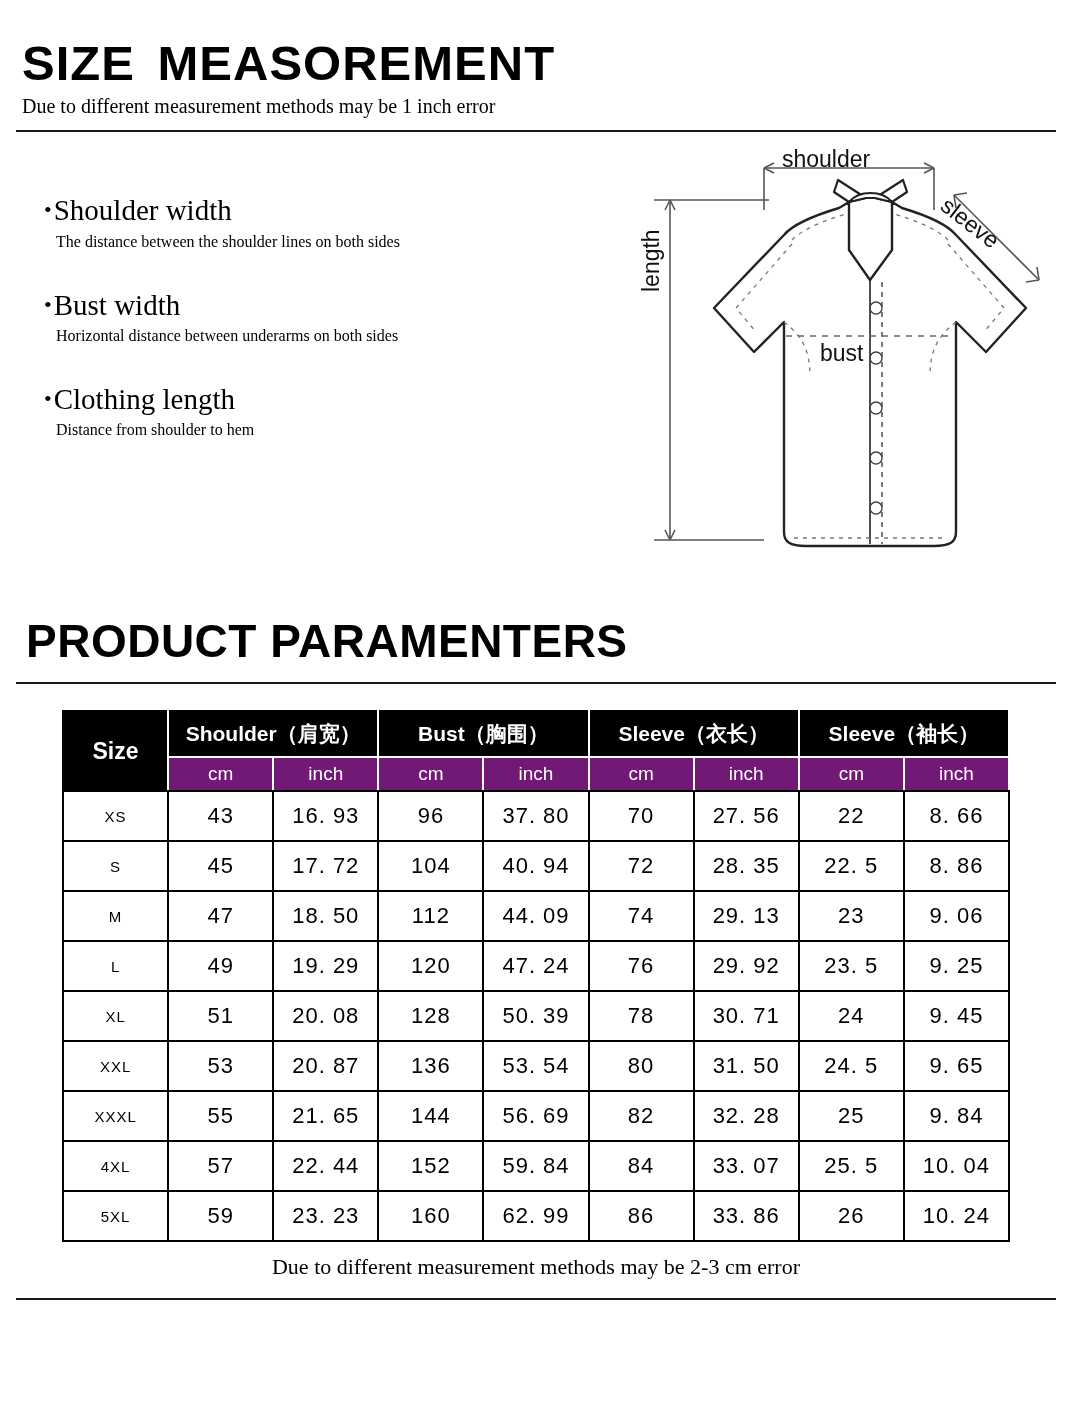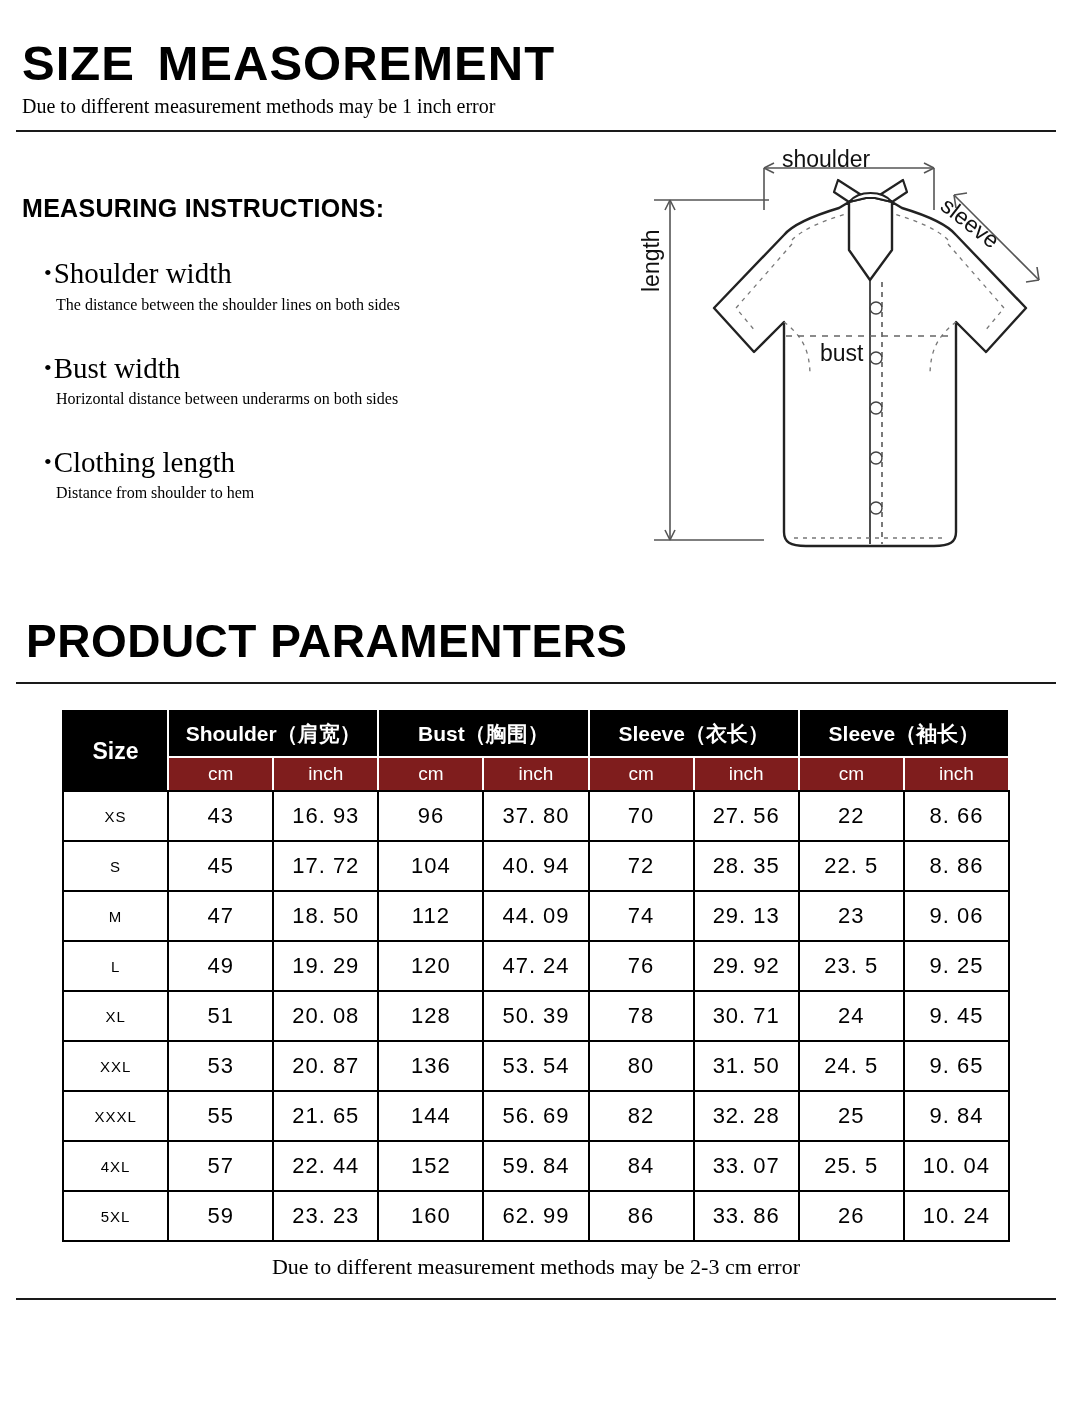--- a/index.html
+++ b/index.html
@@ -142,21 +142,21 @@
     padding: 8px 2px;
     border-color: #fff;
     border-top-color: #000;
   }
   thead tr.head-main th.size-cell {
     font-size: 23px;
     border-bottom-color: #000;
     border-left-color: #000;
   }
   thead tr.head-units th {
-    background: #7f1d1d;
+    background: #701a75;
     color: #fff;
     font-size: 19px;
     font-weight: normal;
     padding: 5px 2px;
     border-color: #fff;
     border-bottom-color: #000;
   }
   tbody td {
     font-size: 22px;
     padding: 11px 2px;
@@ -180,21 +180,20 @@
 
 <div class="page">
 
   <h1 class="title-main">SIZE  MEASOREMENT</h1>
   <p class="subtitle-note">Due to different measurement methods may be 1 inch error</p>
   <hr class="rule">
 
   <div class="mid">
 
     <div class="instructions">
-      <h2>MEASURING INSTRUCTIONS:</h2>
 
       <div class="bullet-group">
         <p class="bullet-title"><span class="dot">•</span><span>Shoulder width</span></p>
         <p class="bullet-desc">The distance between the shoulder lines on both sides</p>
       </div>
 
       <div class="bullet-group">
         <p class="bullet-title"><span class="dot">•</span><span>Bust width</span></p>
         <p class="bullet-desc">Horizontal distance between underarms on both sides</p>
       </div>

